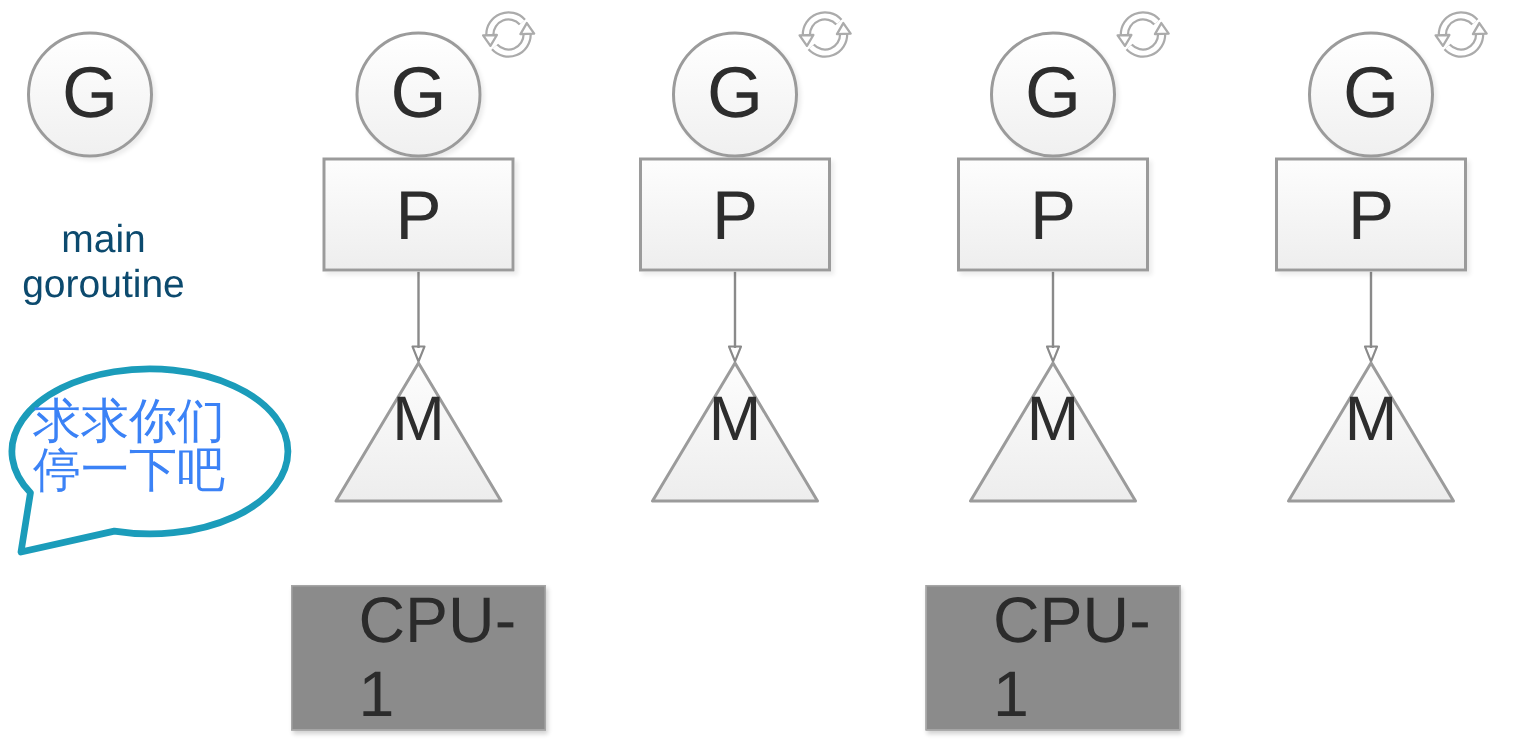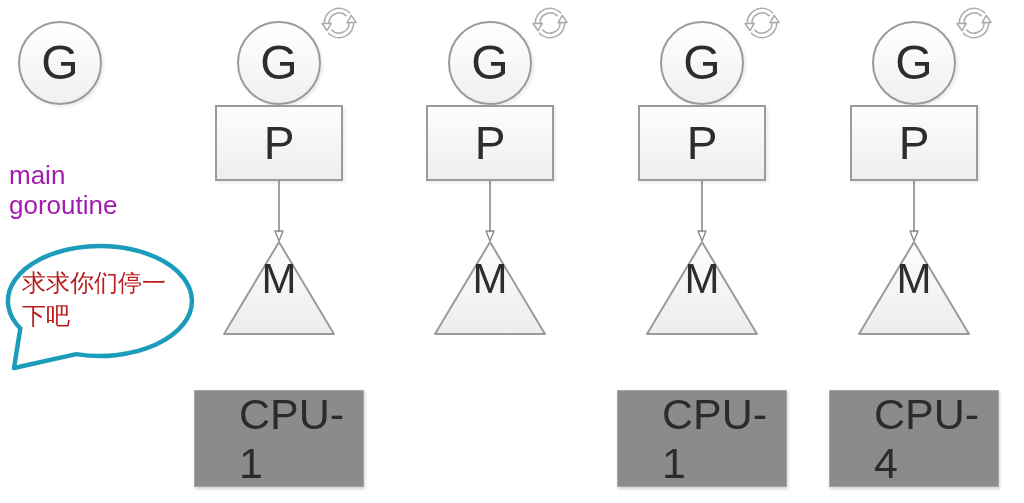--- a/index.html
+++ b/index.html
@@ -41,28 +41,28 @@
   .refresh{position:absolute;left:122px;top:0;width:46px;height:46px;transform:rotate(-22deg);z-index:3;}
   .conn{position:absolute;left:79px;top:181px;width:12px;height:62px;z-index:0;}
   .m-tri{position:absolute;left:27px;top:239px;width:116px;height:98px;}
   .m-label{
     position:absolute;left:0;top:258px;width:170px;text-align:center;
     font-size:42px;line-height:1;color:#2d2d2d;
   }
   
   .main-g{left:18px;top:21px;}
   .main-label{
-    position:absolute;left:9px;top:160px;width:120px;text-align:left;
-    font-size:26px;line-height:30px;color:#a21caf;
+    position:absolute;left:9px;top:144px;width:120px;text-align:center;
+    font-size:26px;line-height:30px;color:#0c4a6e;
   }
   .bubble-svg{position:absolute;left:0;top:240px;width:205px;height:140px;}
   .bubble-text{
     position:absolute;left:22px;top:266px;width:156px;
-    font-size:24px;line-height:33px;color:#b91c1c;
-    word-break:break-all;z-index:2;
+    font-size:32px;line-height:33px;color:#3b82f6;
+    word-break:break-all;z-index:2;font-family:Liberation Mono, monospace;
   }
 </style>
 </head>
 <body>
 
 <div class="stage">
 
   <svg width="0" height="0" style="position:absolute" aria-hidden="true">
     <defs>
       <linearGradient id="triGrad" x1="0" y1="0" x2="0" y2="1">
@@ -166,16 +166,15 @@
     <div class="p-box">
       <span>P</span>
     </div>
     <svg class="conn">
         <use href="#sym-conn"></use>
       </svg>
     <svg class="m-tri">
         <use href="#sym-tri"></use>
       </svg>
     <div class="m-label">M</div>
-    <div class="cpu">CPU-4</div>
   </div>
 
 </div>
 
 </body></html>

